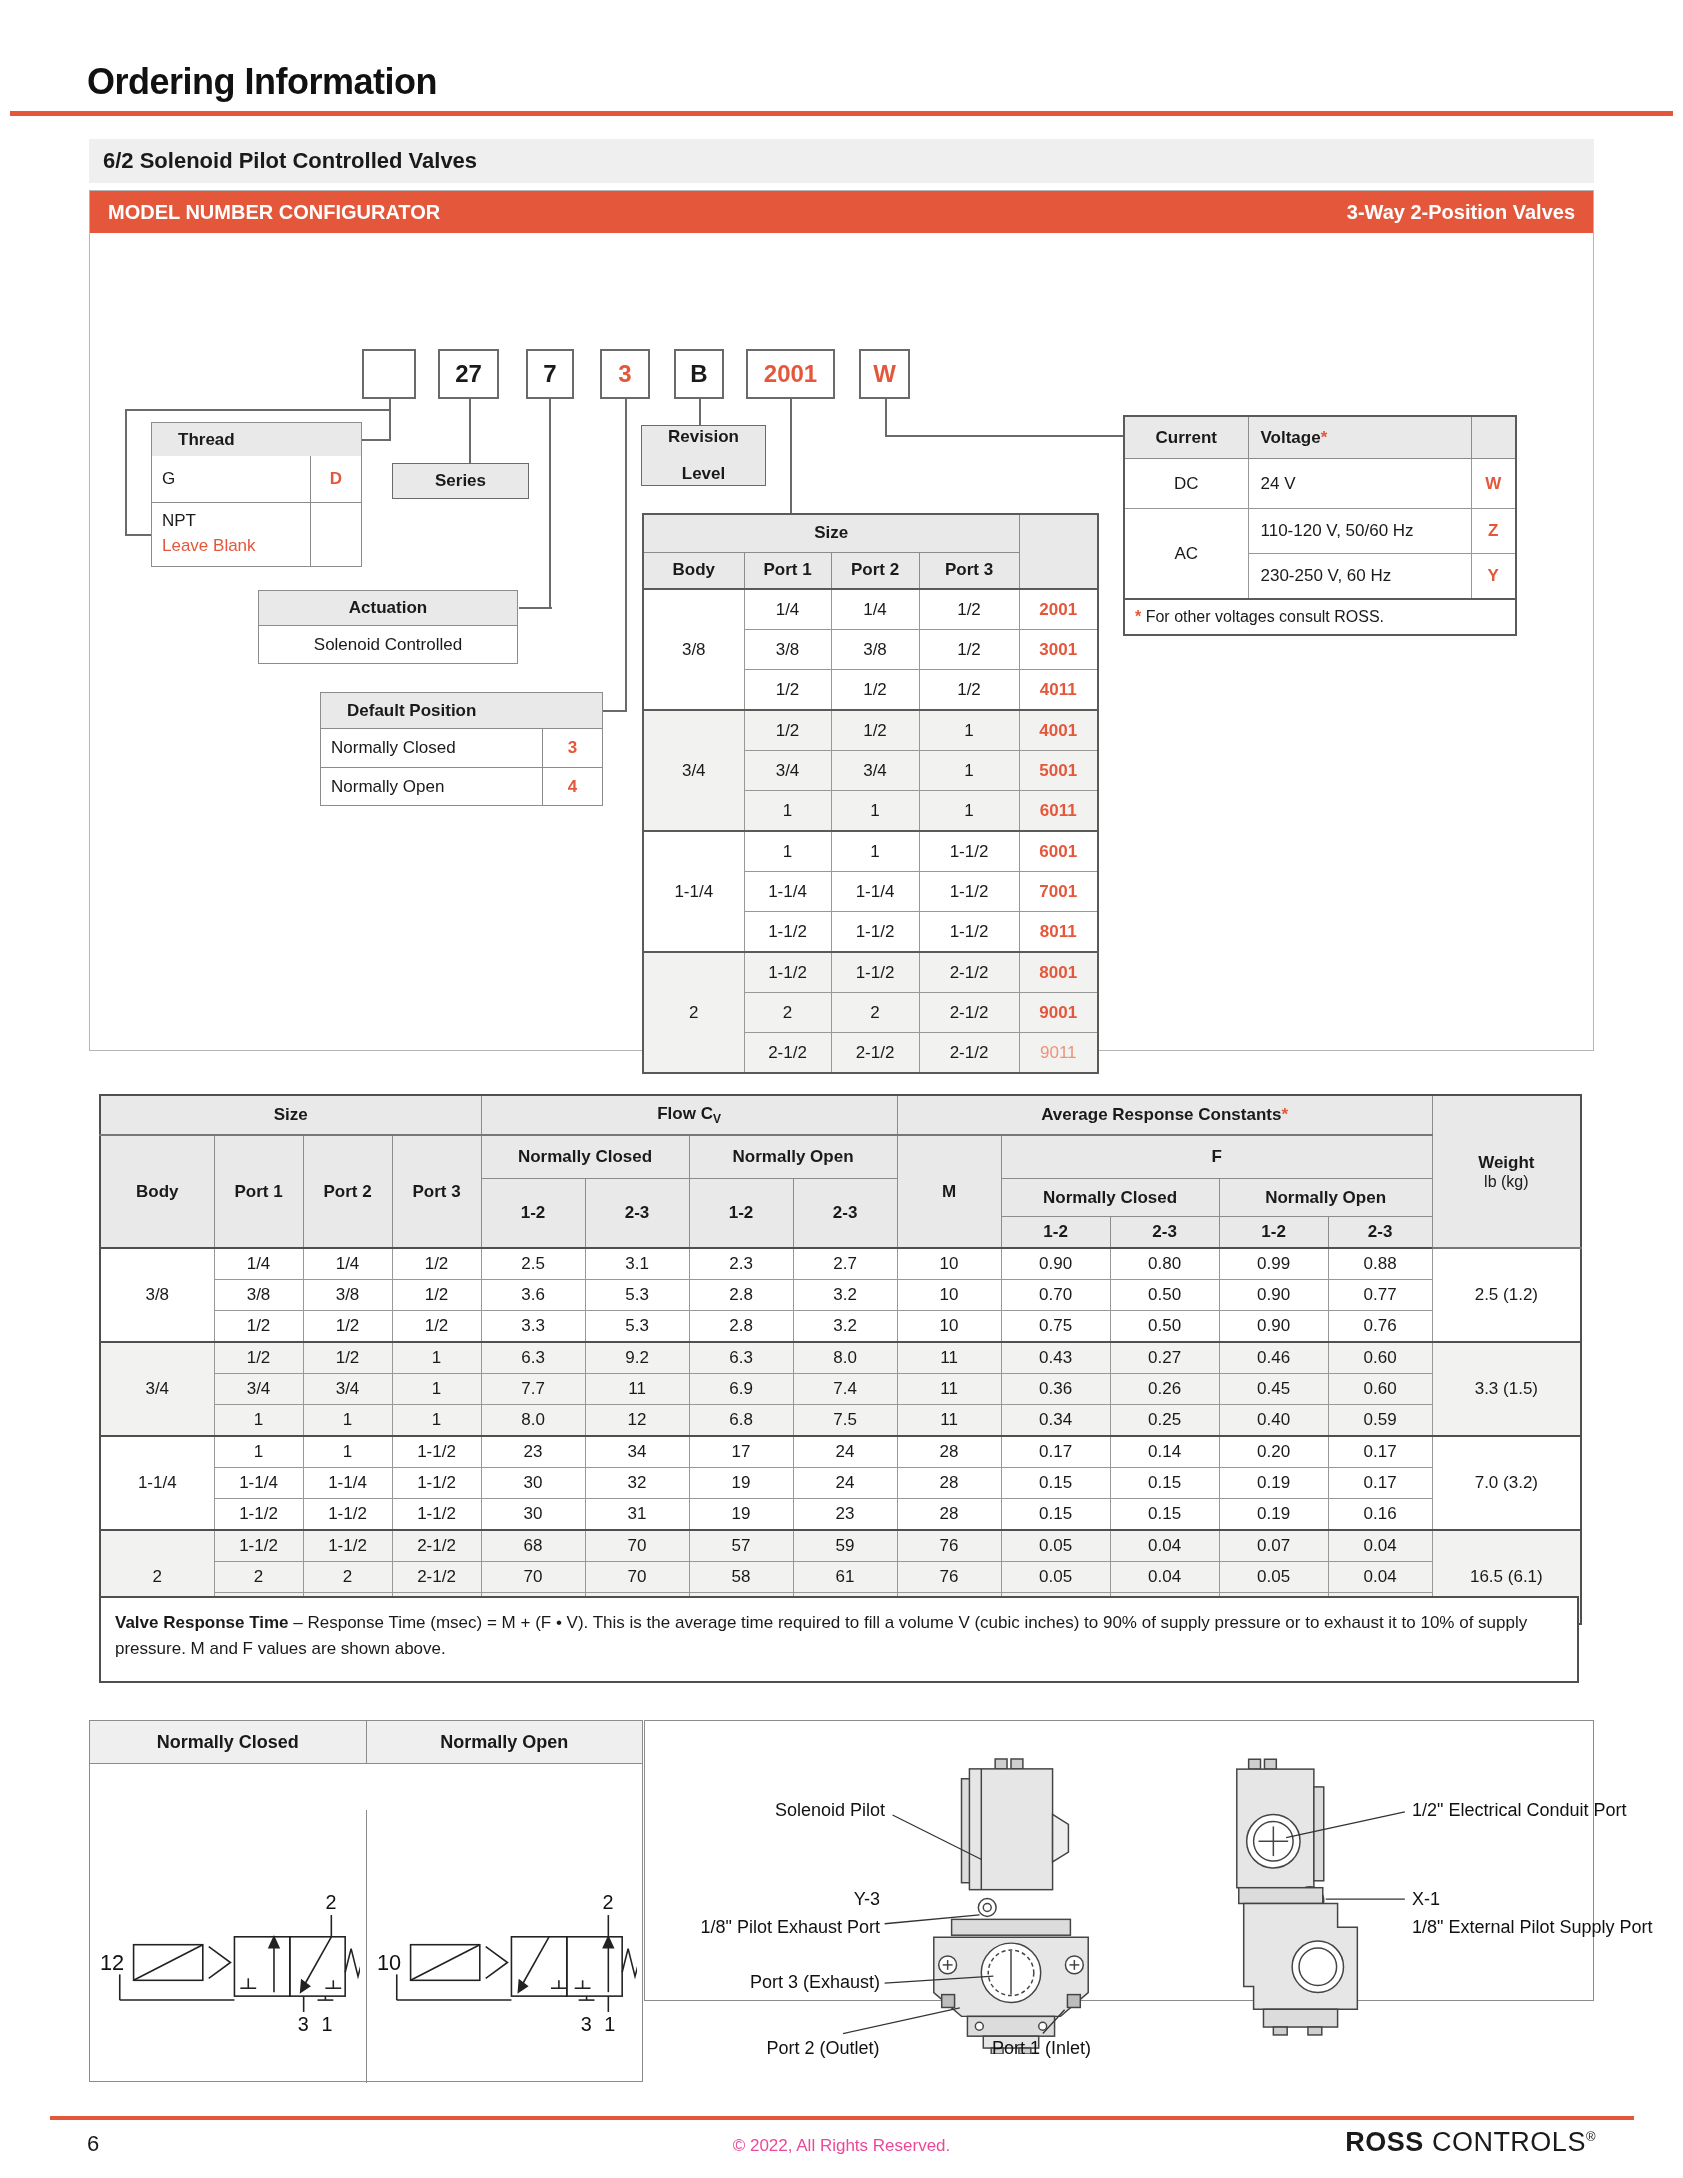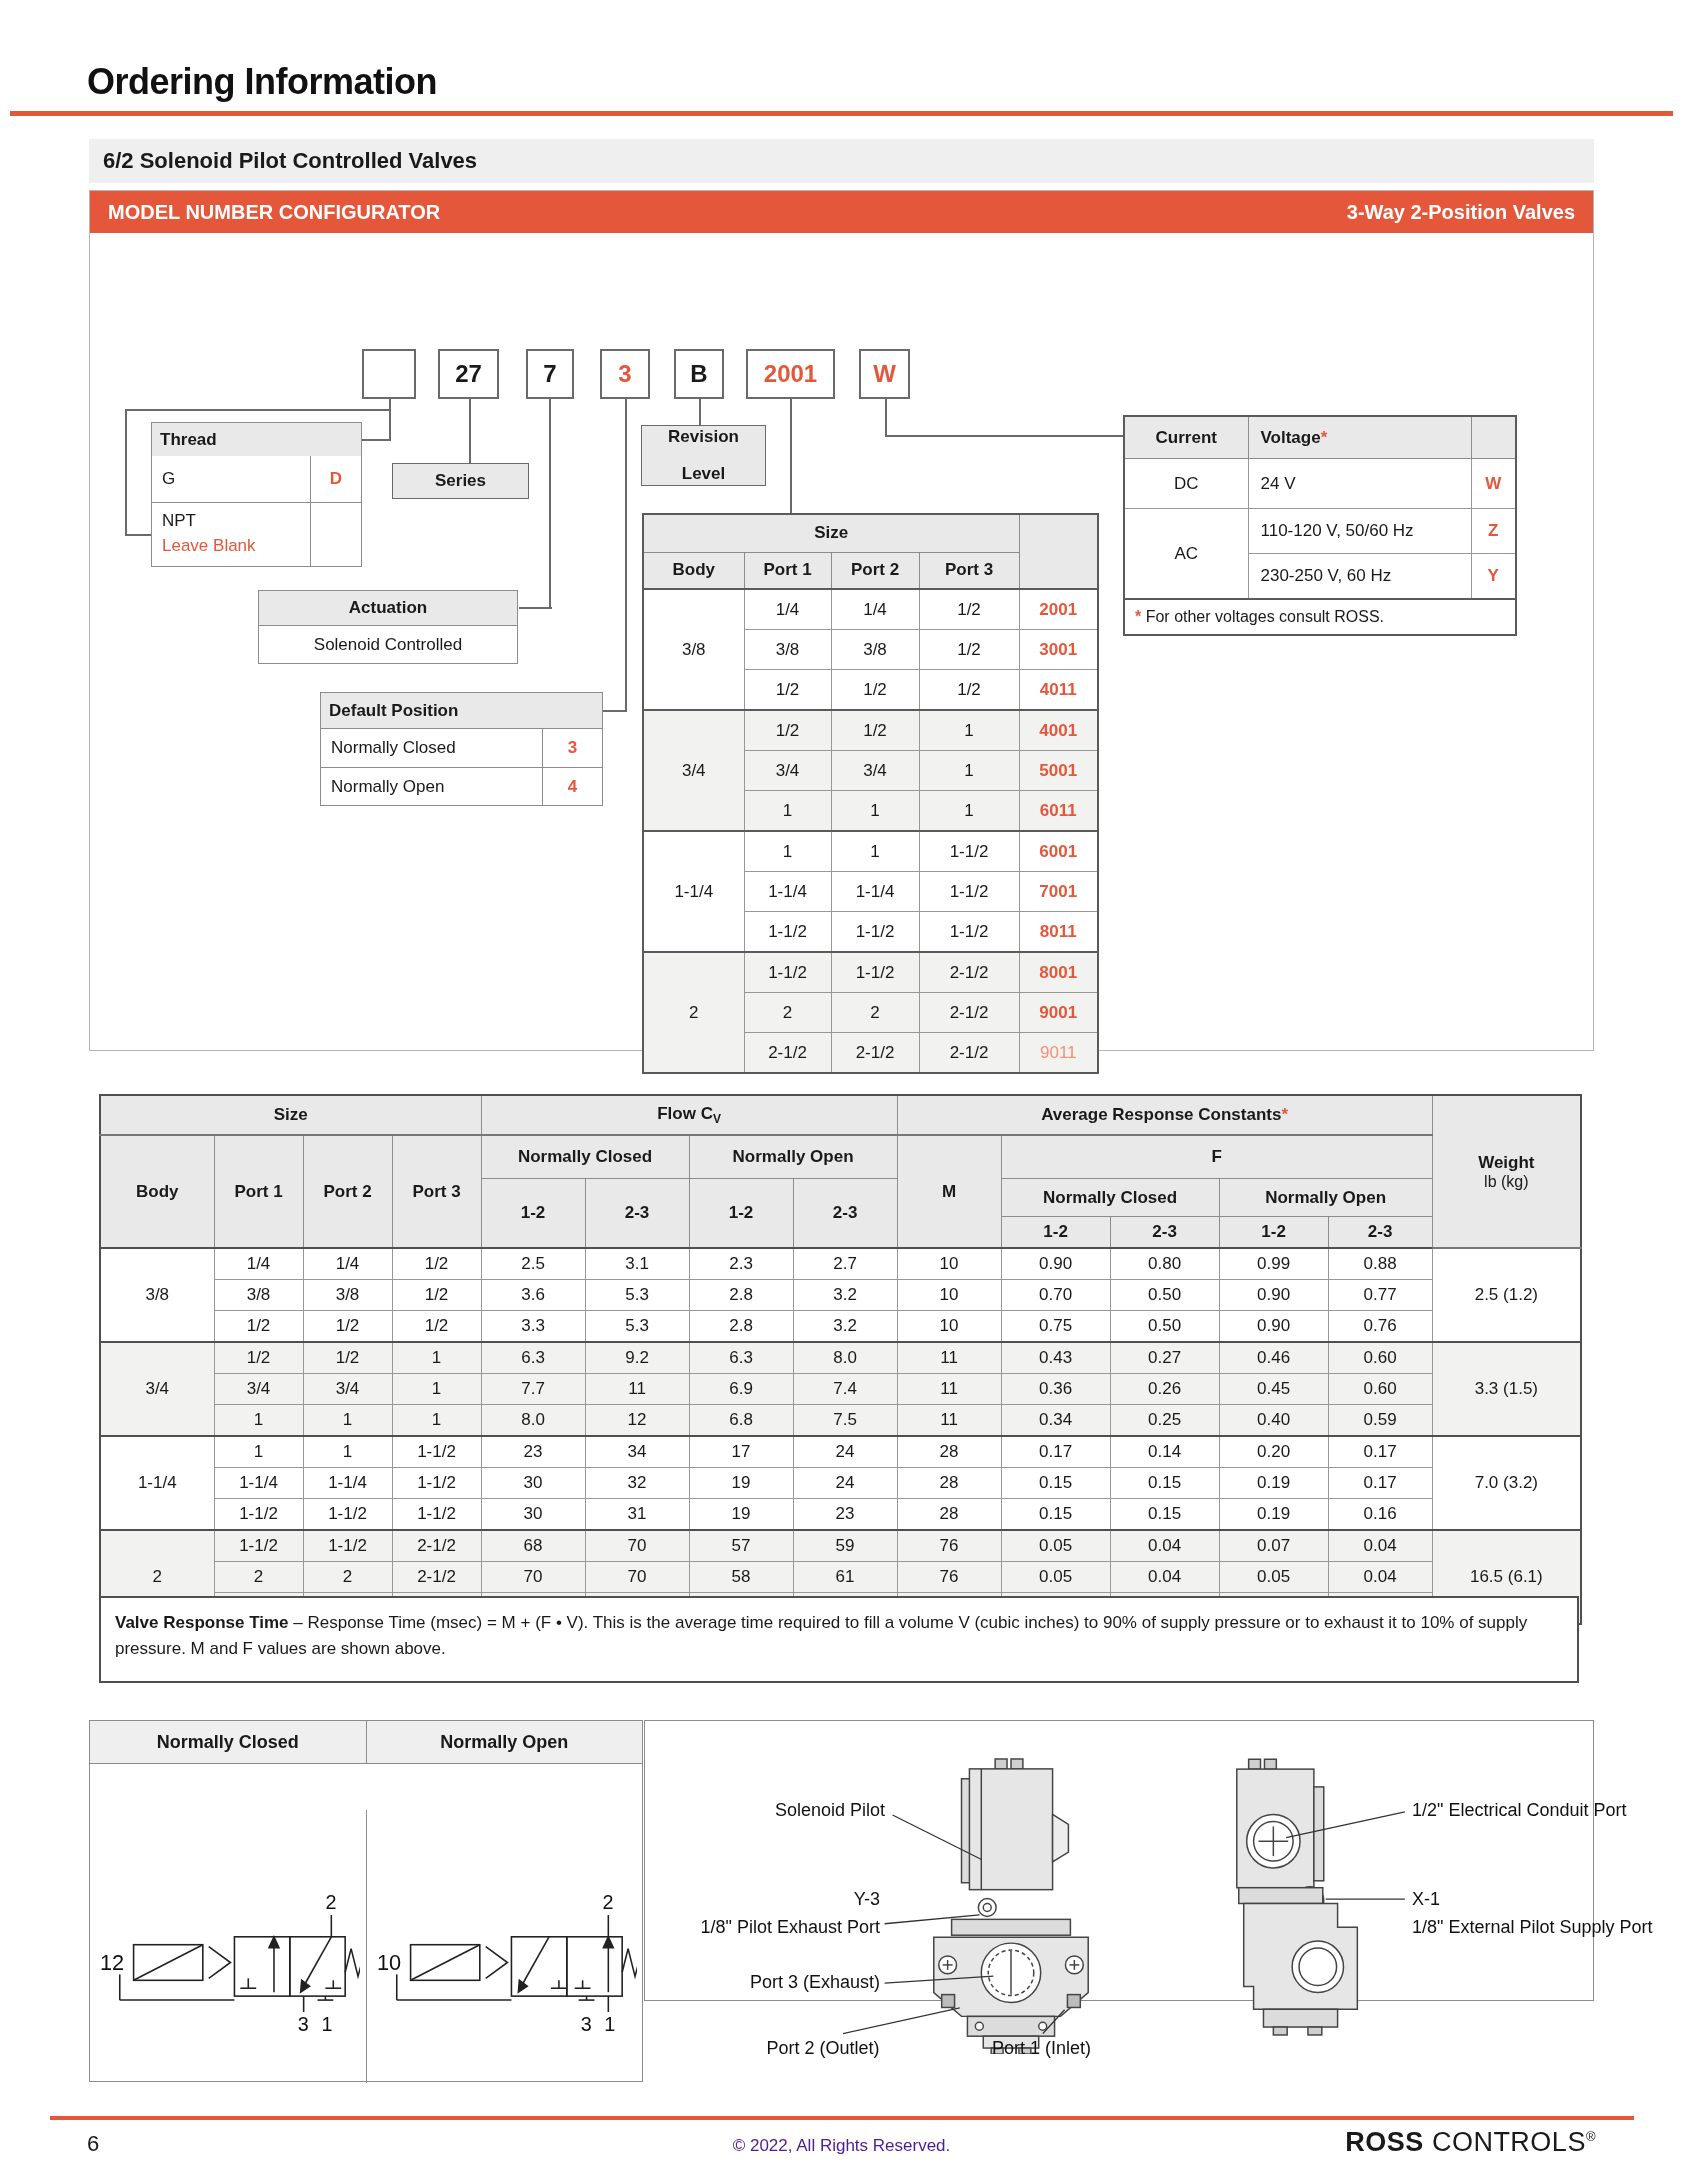--- a/index.html
+++ b/index.html
@@ -23,21 +23,21 @@
   .cfg-container{border:1px solid #b5b5b5;background:#fff;}
   .cfg-orange{display:flex;justify-content:space-between;align-items:center;color:#fff;font-weight:bold;font-size:20px;padding:0 18px;}
 
   .code-box{
     border:2px solid #6a6a6a;background:#fff;display:flex;align-items:center;justify-content:center;
     font-size:24px;font-weight:bold;
   }
   .code-orange{color:#e4573a;}
 
   .mini-head{background:#e9e9e9;border:1px solid #8c8c8c;font-weight:bold;font-size:17px;display:flex;align-items:center;}
-  .mini-head.pad{padding-left:8px;}
+  .mini-head.pad{padding-left:26px;}
   .mini-head.center{justify-content:center;}
 
   .thread-grid{border:1px solid #8c8c8c;border-top:none;background:#fff;}
   .thread-row{display:flex;border-bottom:1px solid #8c8c8c;}
   .thread-row:last-child{border-bottom:none;}
   .thread-label{flex:1;padding:6px 0 6px 10px;font-size:17px;line-height:1.45;}
   .thread-code{width:50px;border-left:1px solid #8c8c8c;display:flex;align-items:center;justify-content:center;font-weight:bold;font-size:17px;}
 
   .plain-row{border:1px solid #8c8c8c;border-top:none;background:#fff;display:flex;align-items:center;font-size:17px;}
   .plain-row.center{justify-content:center;}
@@ -84,21 +84,21 @@
   .schem-sub div:first-child{border-right:1px solid #8c8c8c;}
   .valves-box{border:1px solid #8c8c8c;background:#fff;}
 
   .callout{position:absolute;font-size:18px;line-height:1.35;color:#111;}
   .callout.r{text-align:right;}
   .callout.c{text-align:center;}
 
   
   .footer-rule{background:#e4573a;}
   .pageno{font-size:22px;}
-  .copyright{font-size:17px;color:#4c1d95;text-align:center;}
+  .copyright{font-size:17px;color:#ec4899;text-align:center;}
   .brand{font-size:27px;letter-spacing:0.5px;white-space:nowrap;}
   .brand .b1{font-weight:800;}
   .brand .b2{font-weight:400;}
   .brand sup{font-size:13px;}
   svg text{font-family:"Liberation Sans",sans-serif;}
 </style>
 </head>
 <body>
 
 <div class="abs page-title" style="left:87px;top:61px;">Ordering Information</div>

